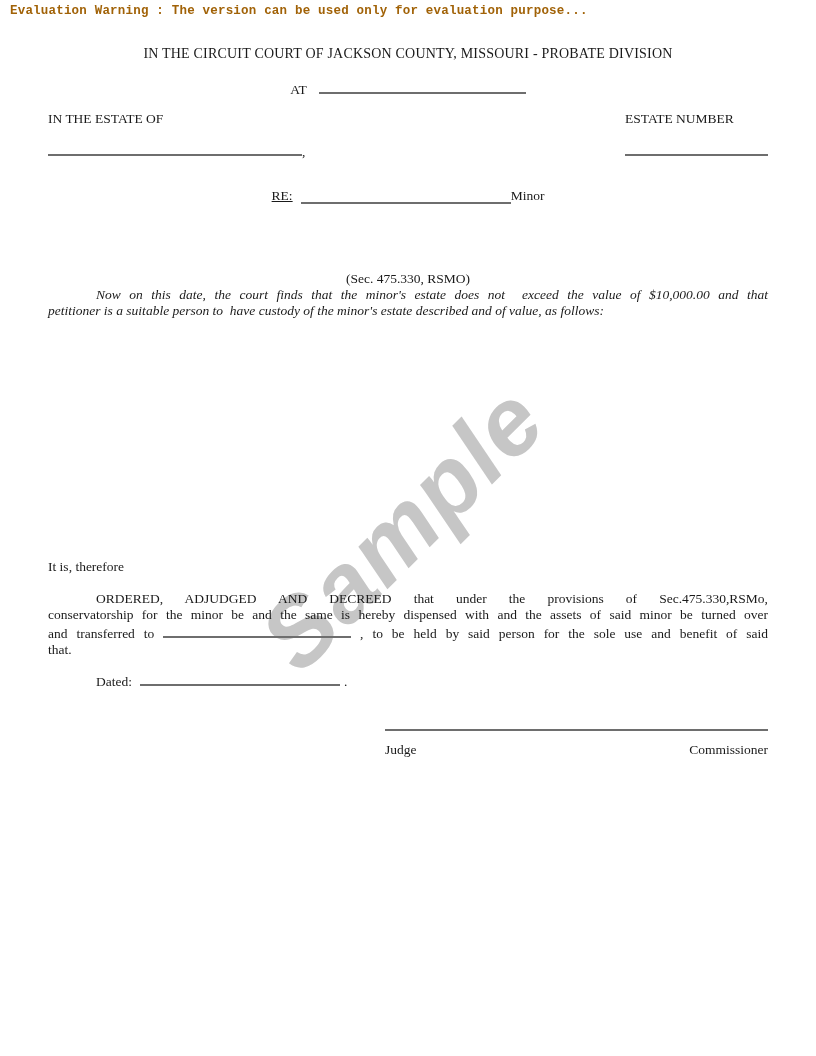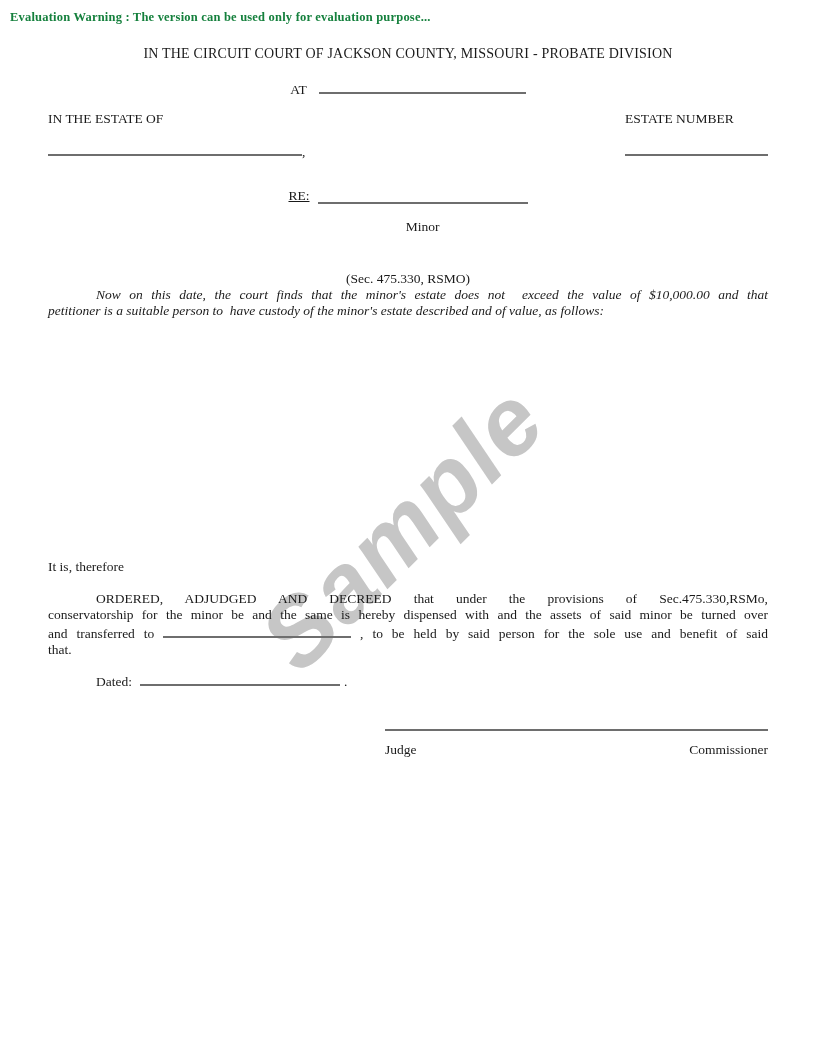--- a/index.html
+++ b/index.html
@@ -4,33 +4,33 @@
 <style>
   html,body{margin:0;padding:0;background:#ffffff;}
   .page{
     position:relative;width:816px;height:1056px;background:#ffffff;
     font-family:"Liberation Serif",serif;color:#1a1a1a;overflow:hidden;
     font-size:13.5px;line-height:16px;
   }
   .abs{position:absolute;}
   .centered{position:absolute;left:0;width:100%;text-align:center;}
   .warning{
-    position:absolute;left:10px;top:9px;
-    font-family:Liberation Serif, serif;font-weight:bold;
-    font-size:12.5px;color:#15803d;letter-spacing:.2px;
+    position:absolute;left:10px;top:3px;
+    font-family:Liberation Mono, monospace;font-weight:bold;
+    font-size:12.5px;color:#a16207;letter-spacing:.2px;
   }
   .title-line{font-size:14px;letter-spacing:.2px;}
   .blank{
     display:inline-block;height:13px;
     border-bottom:2px solid #6e6e6e;vertical-align:baseline;
   }
   .at-row{top:79px;}
   .at-row .blank{width:207px;margin-left:12px;}
   .re-row{top:188px;text-decoration:underline;}
-  .re-col{display:inline-flex;flex-direction:column;margin-left:8px;vertical-align:top;gap:15px;}
+  .re-col{display:inline-flex;flex-direction:row;margin-left:8px;vertical-align:top;}
   .re-col .blank{width:210px;height:14px;}
   .re-col .minor{text-align:center;font-size:13.5px;}
   .estate-of{left:48px;top:111px;}
   .estate-number{left:625px;top:111px;}
   .estate-name-line{left:48px;top:141px;}
   .estate-name-line .blank{width:254px;}
   .estate-number-line{left:625px;top:141px;}
   .estate-number-line .blank{width:143px;}
   .judgment-title{top:255px;}
   .judgment-sub{top:271px;font-size:13.5px;}

